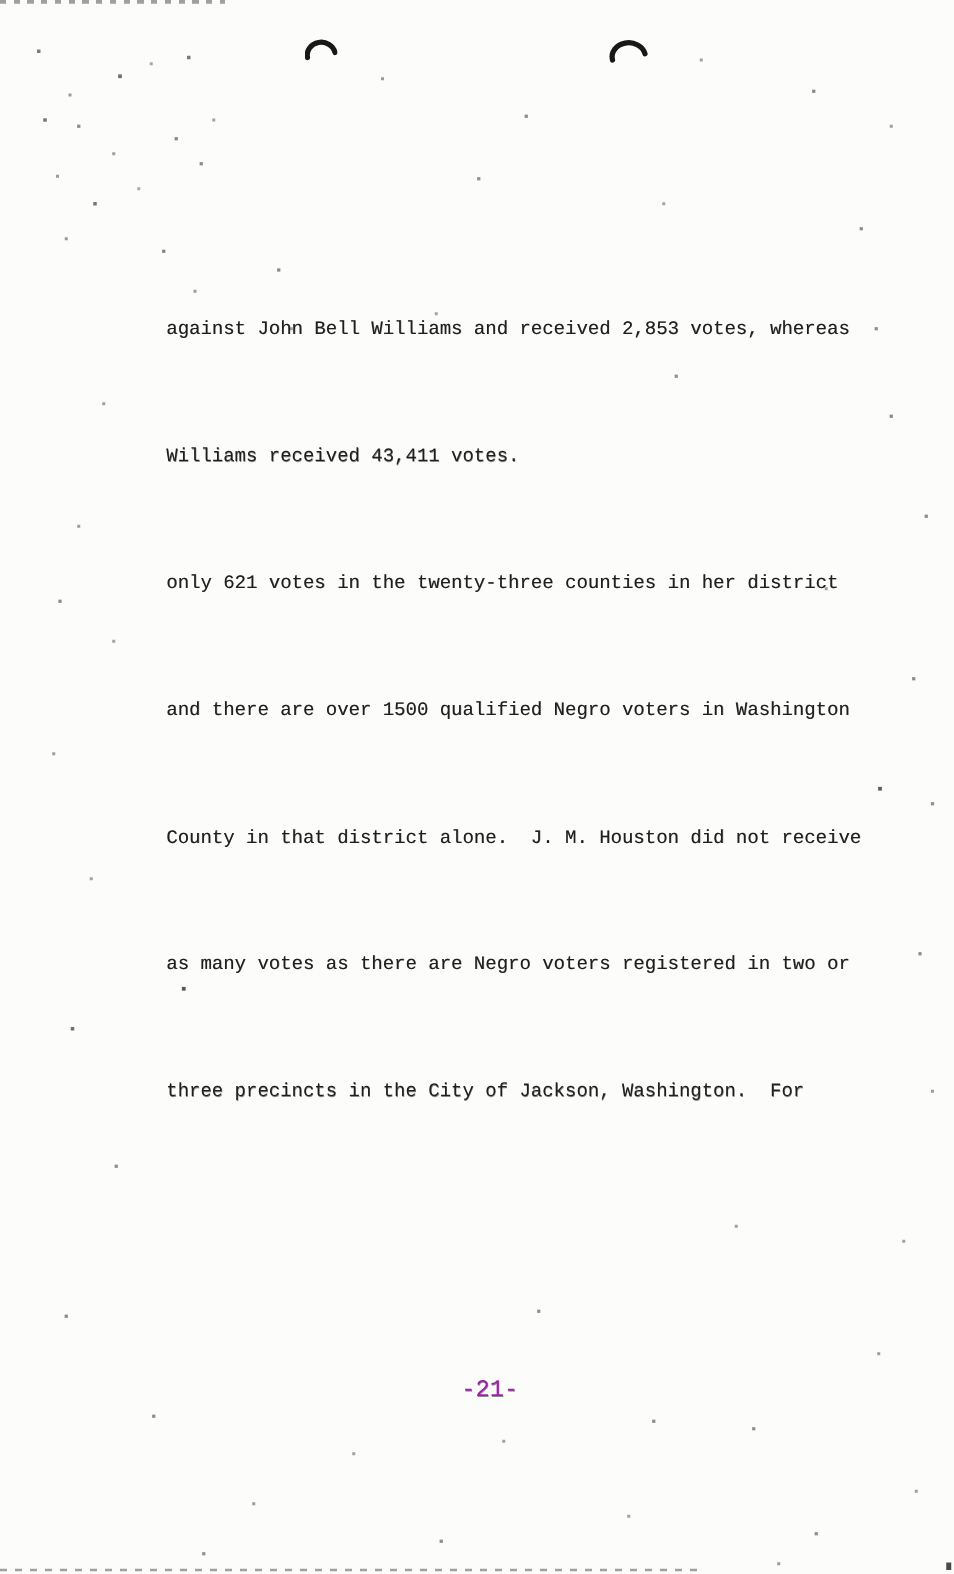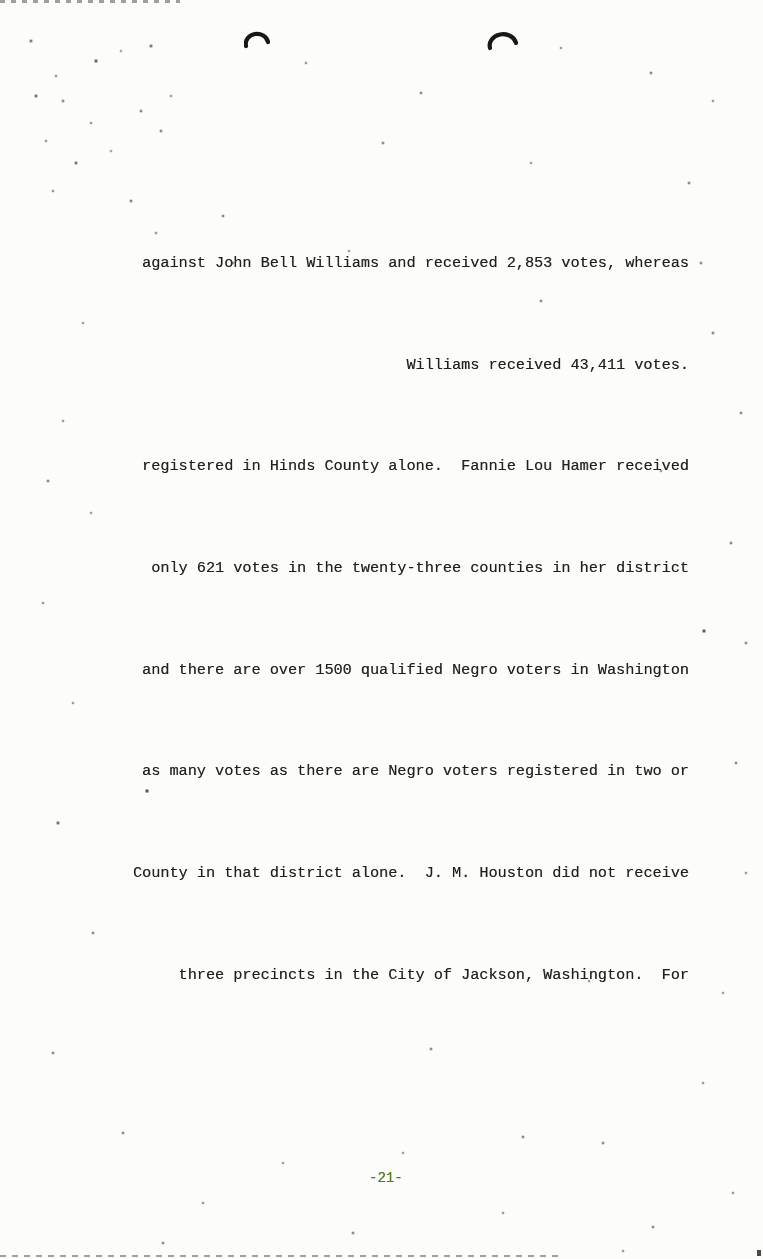--- a/index.html
+++ b/index.html
@@ -21,29 +21,28 @@
     left: 133px;
     top: 179px;
     font-size: 15.2px;
     line-height: 33.9px;
     white-space: pre;
     color: #1f1f1f;
     text-shadow: 0.3px 0.3px 0.4px rgba(45,45,45,0.55);
   }
   .text-line {
     height: 33.9px;
-    text-align: right;
   }
   .page-number {
     position: absolute;
     left: 369px;
-    top: 1166px;
-    font-size: 14px;
+    top: 1100px;
+    font-size: 19px;
     line-height: 24px;
-    color: #4d7c0f;
+    color: #a21caf;
     text-shadow: 0.3px 0.3px 0.4px rgba(45,45,45,0.55);
     white-space: pre;
   }
   .binder-mark {
     position: absolute;
   }
   .noise {
     position: absolute;
     left: 0;
     top: 0;
@@ -112,25 +111,24 @@
   <svg class="binder-mark" style="left:244px; top:30px;" width="26" height="20">
     <path d="M2,16 A11,10 0 0 1 24,12" fill="none" stroke="#181818" stroke-width="4.2" stroke-linecap="round"></path>
   </svg>
   <svg class="binder-mark" style="left:487px; top:30px;" width="32" height="22">
     <path d="M3,18 A13,11 0 0 1 29,13" fill="none" stroke="#181818" stroke-width="4.2" stroke-linecap="round"></path>
   </svg>
 
   <div class="doc-text">
     <div class="text-line">against John Bell Williams and received 2,853 votes, whereas</div>
     <div class="text-line">Williams received 43,411 votes.</div>
-    <div class="text-line">registered in Hinds County alone.  Fannie Lou Hamer received</div>
     <div class="text-line">only 621 votes in the twenty-three counties in her district</div>
     <div class="text-line">and there are over 1500 qualified Negro voters in Washington</div>
+    <div class="text-line">County in that district alone.  J. M. Houston did not receive</div>
     <div class="text-line">as many votes as there are Negro voters registered in two or</div>
-    <div class="text-line">County in that district alone.  J. M. Houston did not receive</div>
     <div class="text-line">three precincts in the City of Jackson, Washington.  For</div>
     
     
     
     
     
     
     
     
     

